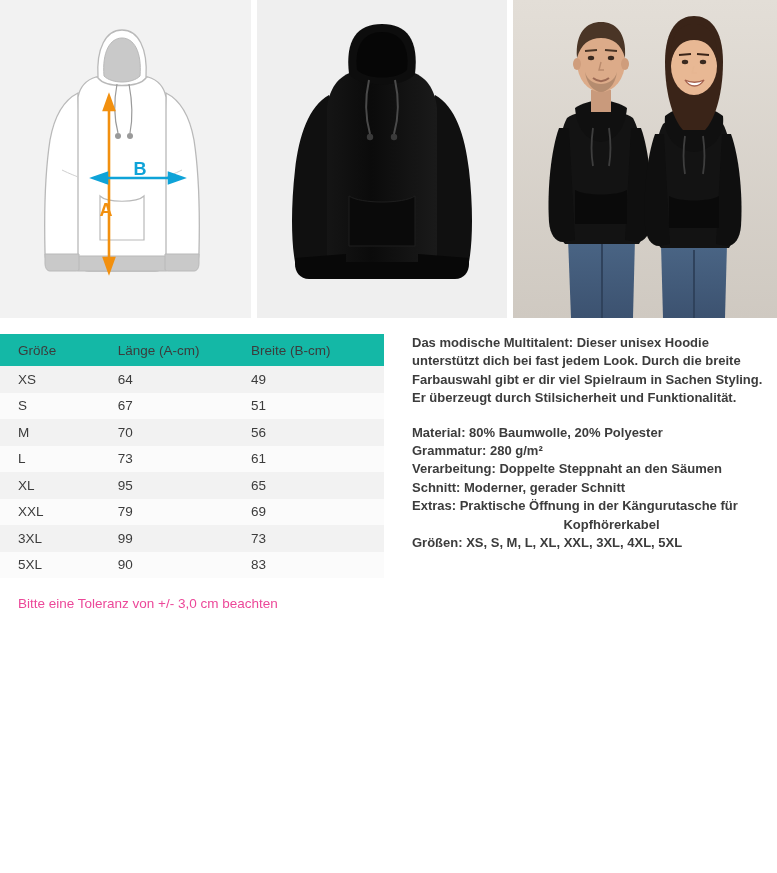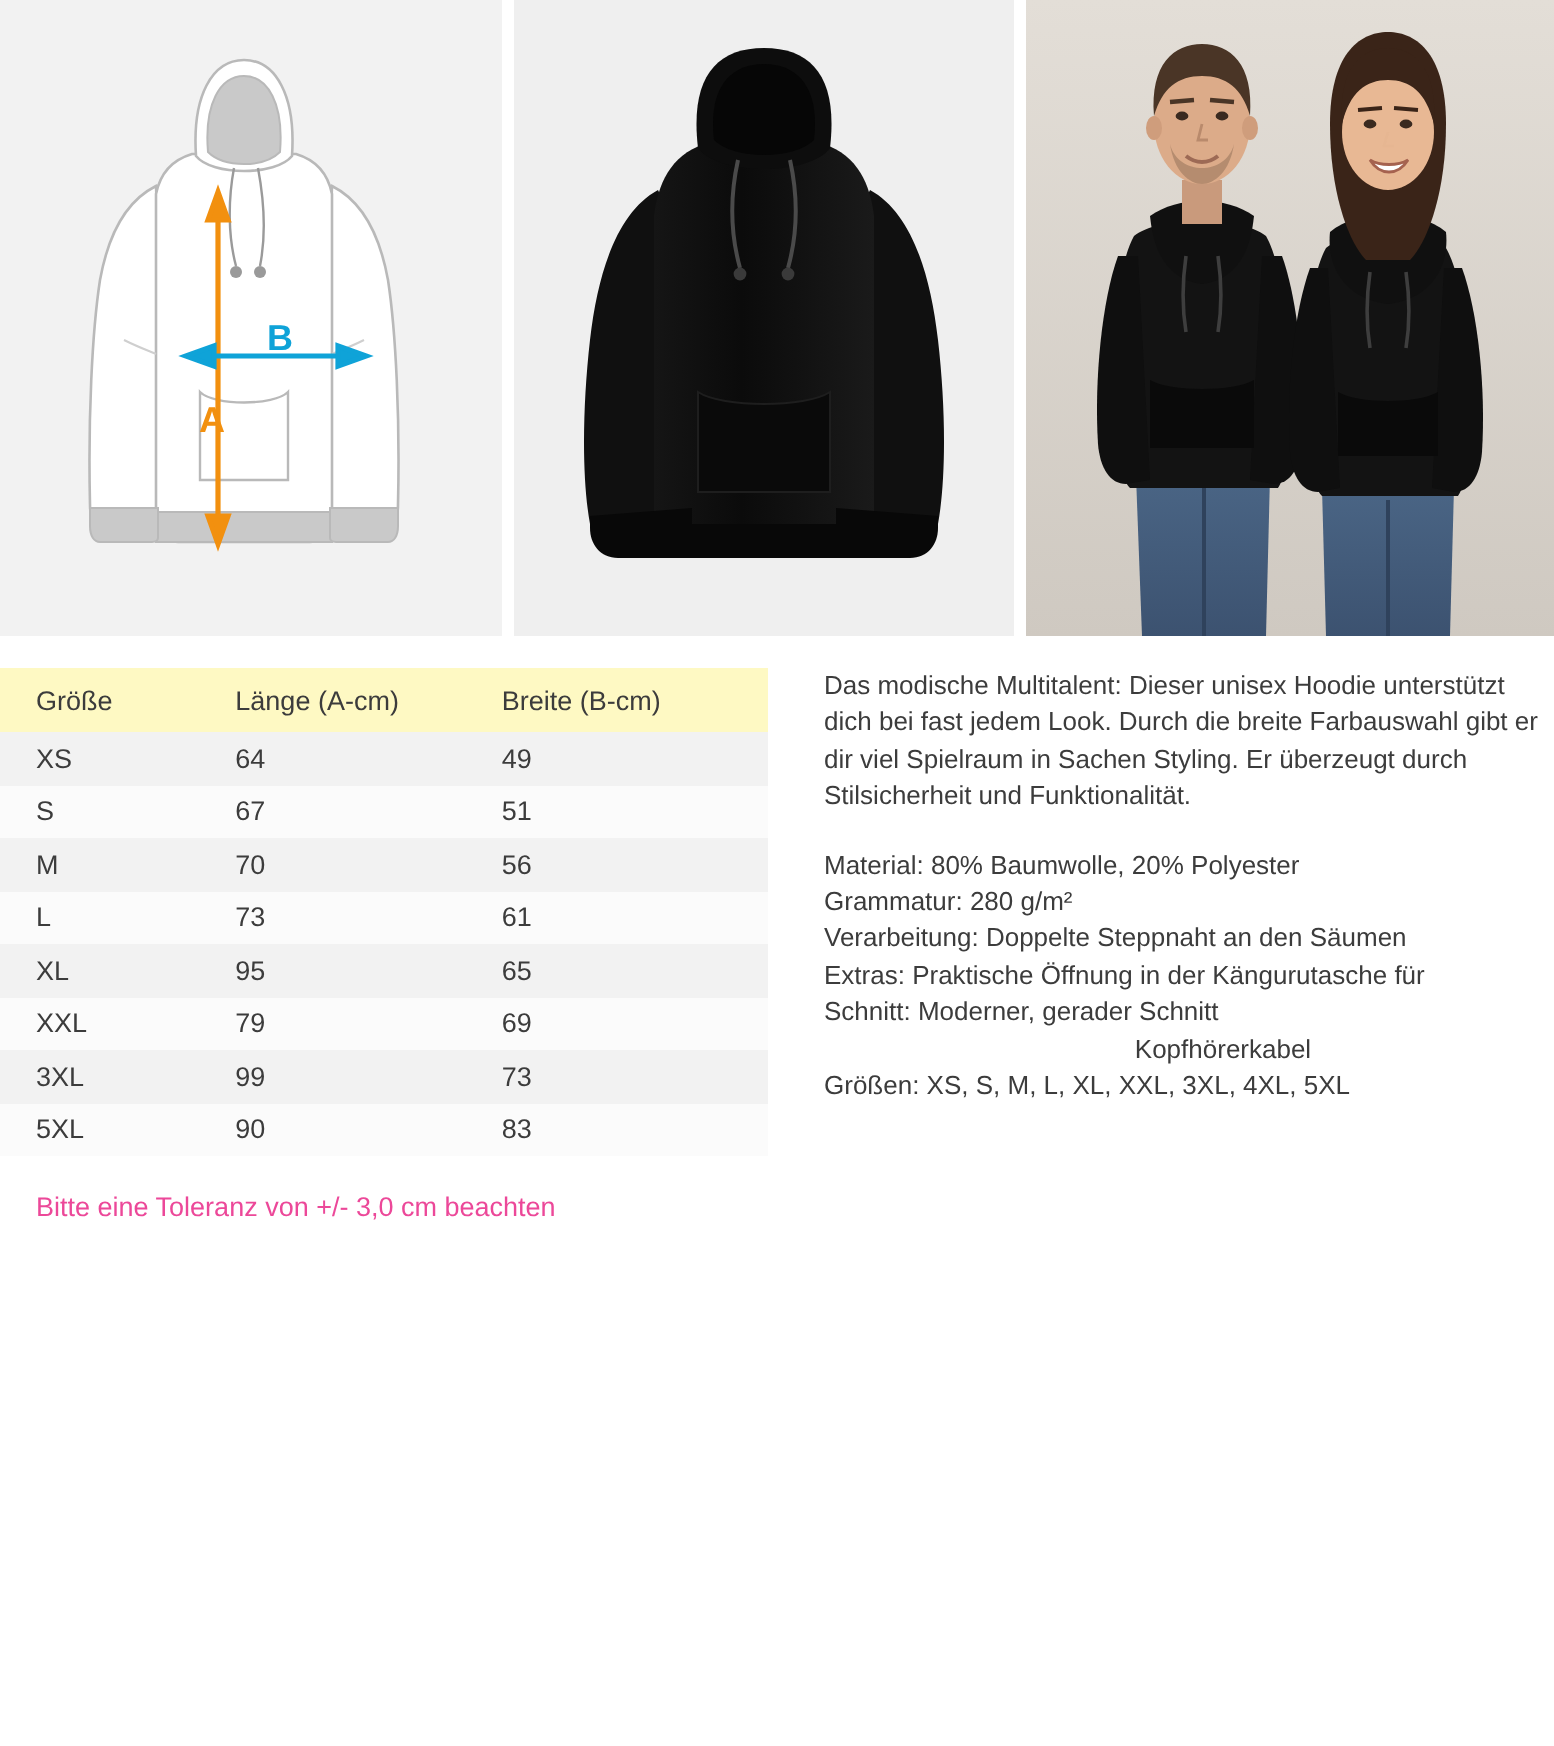--- a/index.html
+++ b/index.html
@@ -75,42 +75,42 @@
     height: 26px;
     vertical-align: middle;
   }
   .size-table th:nth-child(1),
   .size-table td:nth-child(1) { padding-left: 18px; width: 104px; }
   .size-table th:nth-child(2),
   .size-table td:nth-child(2) { padding-left: 0; width: 140px; }
   .size-table th:nth-child(3),
   .size-table td:nth-child(3) { padding-left: 0; width: 140px; }
   .size-table thead th {
-    background: #fef9c3;
+    background: #14b8a6;
     height: 32px;
   }
   .size-table tbody tr:nth-child(odd) { background: #f2f2f2; }
   .size-table tbody tr:nth-child(even) { background: #fbfbfb; }
   .size-table tbody td { height: 26.5px; }
 
   .tolerance {
     font-size: 13.5px;
     color: #ec4899;
     padding: 18px 0 0 18px;
   }
 
   
   .desc {
     width: 380px;
     padding-left: 28px;
     font-size: 13px;
     line-height: 18.4px;
     color: #3c3c3c;
   }
-  .desc p { margin: 0; }
+  .desc p { margin: 0; font-weight: bold; }
   .desc .para-gap { height: 16px; }
   .desc .spec-line { white-space: pre-wrap; }
   .desc .indent { padding-left: 34px; text-align: center; }
 </style>
 </head>
 <body>
 
 <div class="panels">
 
   <div class="panel panel-tech">
@@ -346,18 +346,18 @@
     </table>
     <div class="tolerance">Bitte eine Toleranz von +/- 3,0 cm beachten</div>
   </div>
 
   <div class="desc">
     <p>Das modische Multitalent: Dieser unisex Hoodie unterstützt dich bei fast jedem Look. Durch die breite Farbauswahl gibt er dir viel Spielraum in Sachen Styling. Er überzeugt durch Stilsicherheit und Funktionalität.</p>
     <div class="para-gap"></div>
     <p class="spec-line">Material: 80% Baumwolle, 20% Polyester</p>
     <p class="spec-line">Grammatur: 280 g/m²</p>
     <p class="spec-line">Verarbeitung: Doppelte Steppnaht an den Säumen</p>
+    <p class="spec-line">Schnitt: Moderner, gerader Schnitt</p>
     <p class="spec-line">Extras: Praktische Öffnung in der Kängurutasche für</p>
-    <p class="spec-line">Schnitt: Moderner, gerader Schnitt</p>
     <p class="spec-line indent">Kopfhörerkabel</p>
     <p class="spec-line">Größen: XS, S, M, L, XL, XXL, 3XL, 4XL, 5XL</p>
   </div>
 </div>
 
 </body></html>

